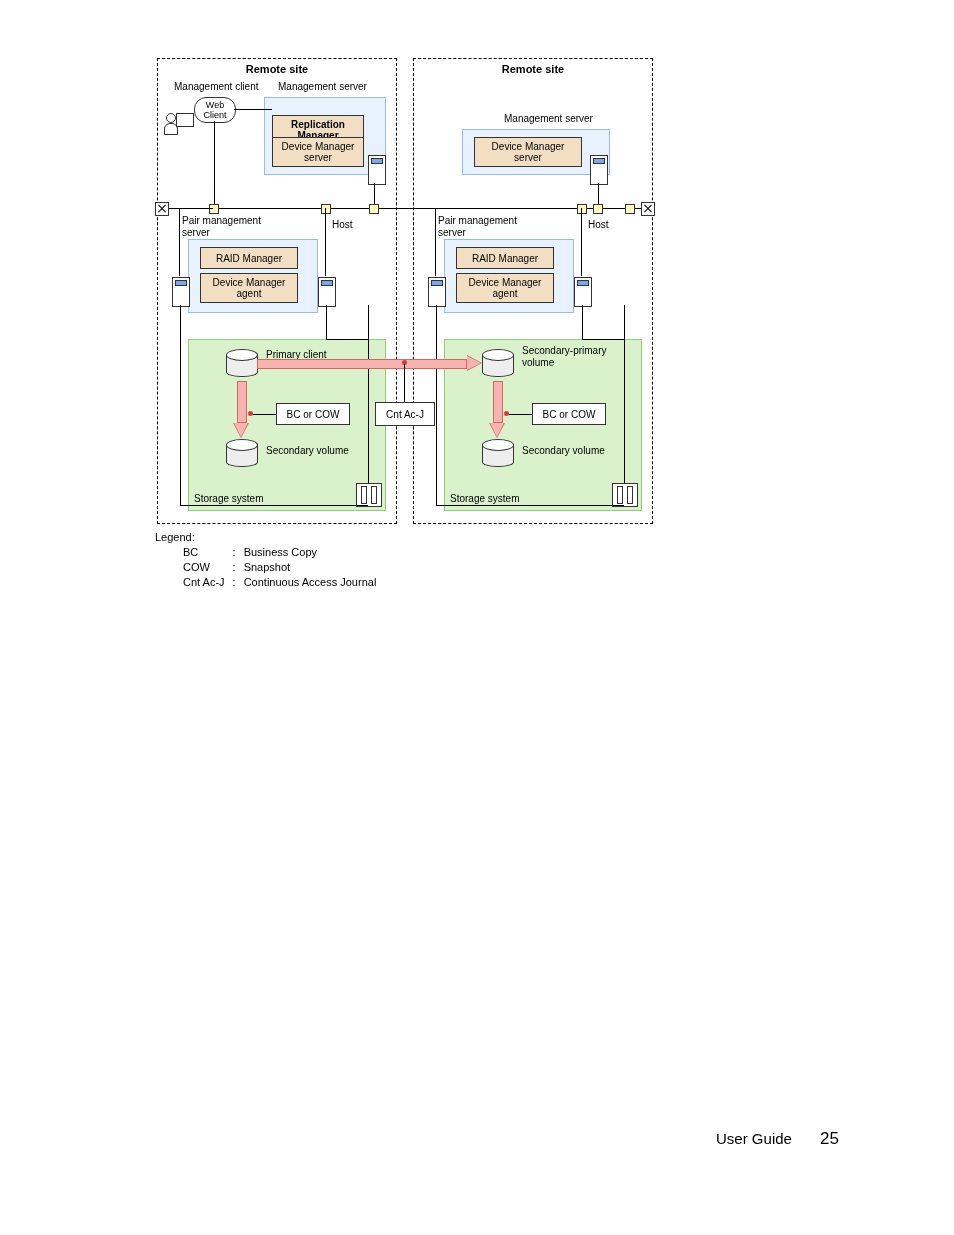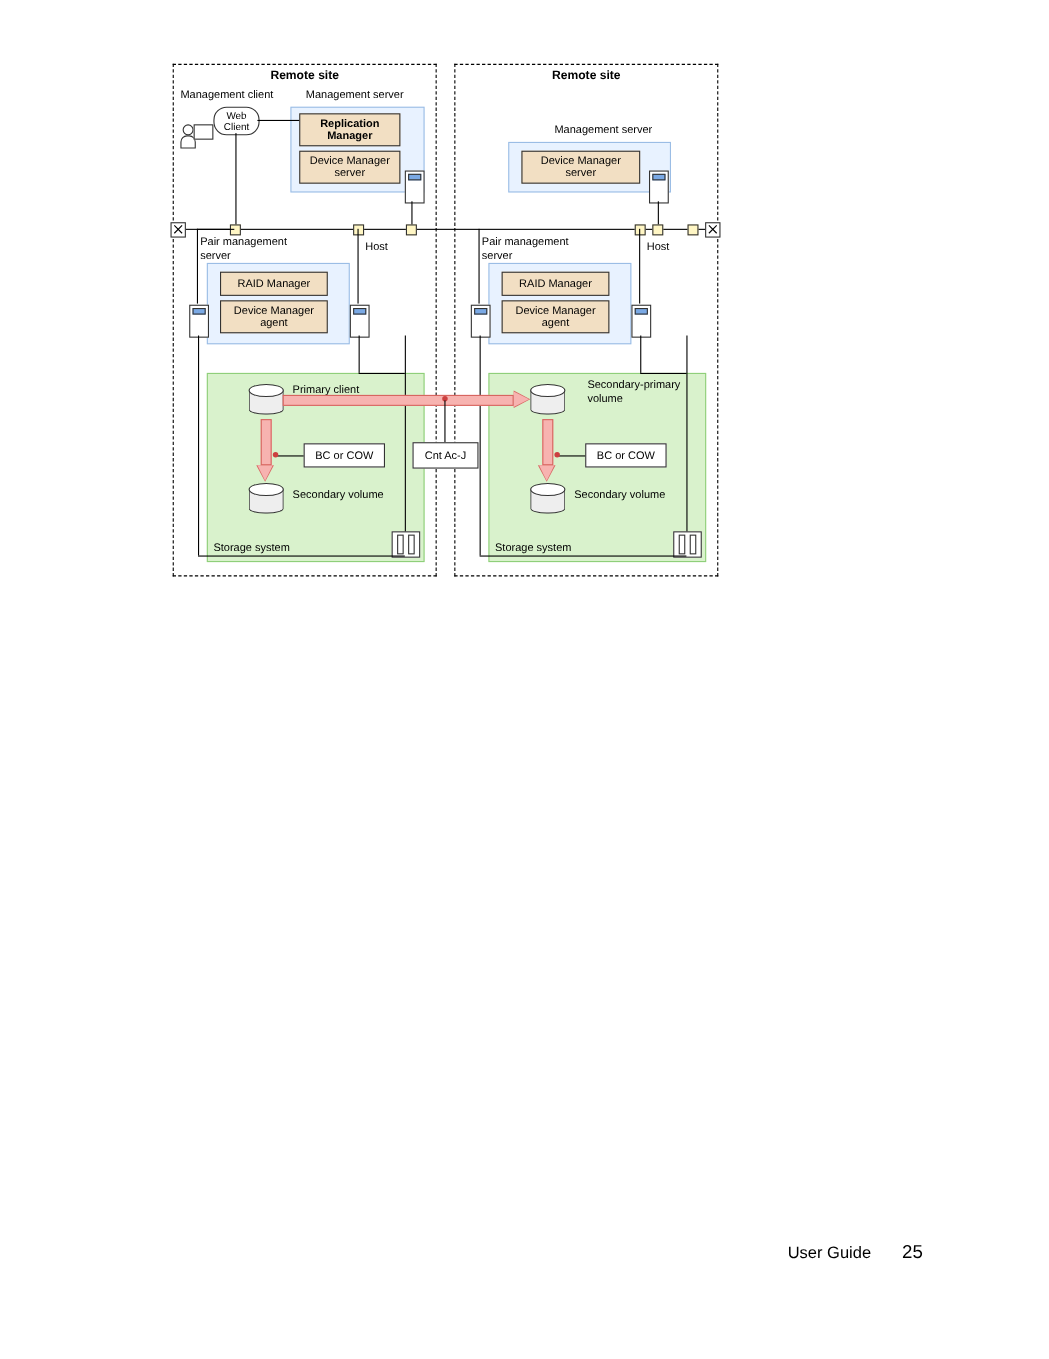--- a/index.html
+++ b/index.html
@@ -57,25 +57,25 @@
   .footer .pg{margin-left:24px;font-size:17px;}
 </style>
 </head>
 <body>
 
 <div class="page">
   <div class="diagram">
 
     <div class="site site-local">
       <div class="site-title">Remote site</div>
-      <div class="lbl" style="left:6px;top:22px">Management client</div>
+      <div class="lbl" style="left:16px;top:22px">Management client</div>
       <div class="lbl" style="left:120px;top:22px">Management server</div>
 
       <div class="bluebox" style="left:106px;top:38px;width:120px;height:76px"></div>
-      <div class="component bold" style="left:114px;top:44px;width:90px;height:28px;white-space:pre-line">Replication
+      <div class="component bold" style="left:114px;top:56px;width:90px;height:28px;white-space:pre-line">Replication
 Manager</div>
       <div class="component" style="left:114px;top:78px;width:90px;height:28px;white-space:pre-line">Device Manager
 server</div>
       <div class="serverbox" style="left:210px;top:96px"></div>
 
       <div class="webclient" style="left:36px;top:38px;white-space:pre-line">Web
 Client</div>
       <div class="personpc" style="left:6px;top:54px">
         <div class="head"></div>
           <div class="body"></div>
@@ -141,21 +141,21 @@
       <div class="lbl" style="left:174px;top:160px">Host</div>
 
       <div class="bluebox" style="left:30px;top:180px;width:128px;height:72px"></div>
       <div class="component" style="left:42px;top:188px;width:96px;height:20px">RAID Manager</div>
       <div class="component" style="left:42px;top:214px;width:96px;height:28px;white-space:pre-line">Device Manager
 agent</div>
       <div class="serverbox" style="left:14px;top:218px"></div>
       <div class="serverbox" style="left:160px;top:218px"></div>
 
       <div class="greenbox" style="left:30px;top:280px;width:196px;height:170px"></div>
-      <div class="lbl" style="left:120px;top:286px;white-space:pre-line">Secondary-primary
+      <div class="lbl" style="left:108px;top:286px;white-space:pre-line">Secondary-primary
 volume</div>
       <div class="cylinder" style="left:68px;top:290px">
           <div class="body"></div>
           <div class="top"></div>
         </div>
       <div class="bcbox" style="left:118px;top:344px">BC or COW</div>
       <div class="h" style="left:94px;top:355px;width:24px"></div>
       <div class="dot" style="left:90px;top:352px"></div>
       <div class="lbl" style="left:108px;top:386px">Secondary volume</div>
       <div class="cylinder" style="left:68px;top:380px">
@@ -198,19 +198,41 @@
     <div class="arrow-right" style="left:100px;top:298px;width:224px">
         <div class="headb"></div>
         <div class="head"></div>
         <div class="shaft"></div>
       </div>
     <div class="dot" style="left:245px;top:302px"></div>
     <div class="v" style="left:247px;top:306px;height:38px"></div>
     <div class="cntac" style="left:218px;top:344px">Cnt Ac-J</div>
   </div>
 
+  <div class="legend">
+    <div>Legend:</div>
+    <table>
+      <tbody>
+          <tr>
+        <td>BC</td>
+        <td>:</td>
+        <td>Business Copy</td>
+      </tr>
+      <tr>
+        <td>COW</td>
+        <td>:</td>
+        <td>Snapshot</td>
+      </tr>
+      <tr>
+        <td>Cnt Ac-J</td>
+        <td>:</td>
+        <td>Continuous Access Journal</td>
+      </tr>
+    </tbody>
+      </table>
+  </div>
 
 
   <div class="footer">
     <span>User Guide</span>
     <span class="pg">25</span>
   </div>
 </div>
 
 </body></html>

